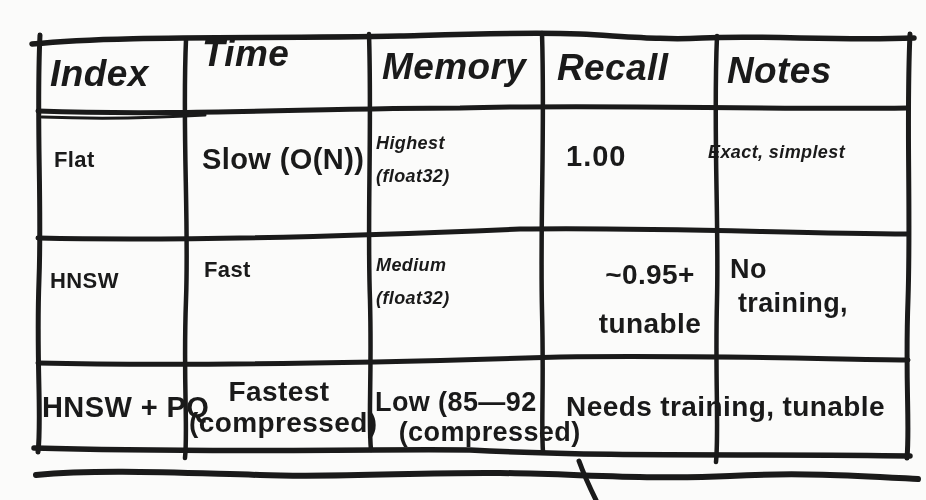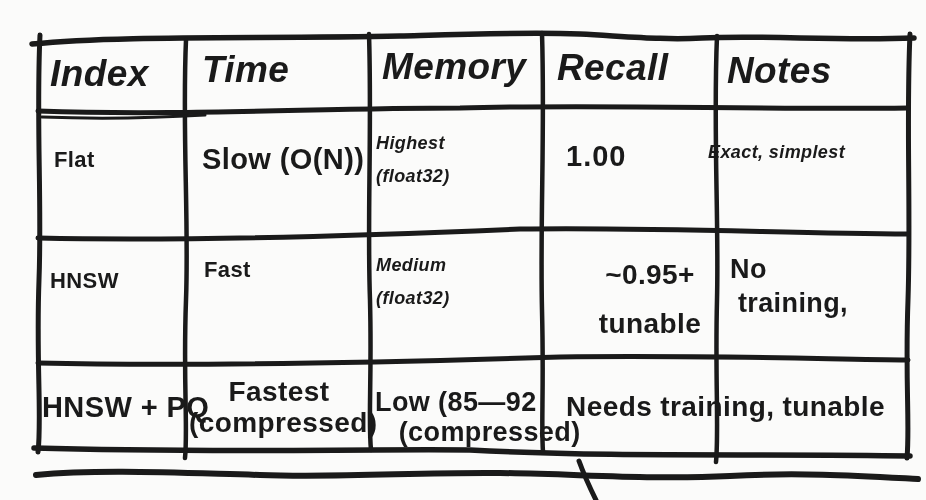--- a/index.html
+++ b/index.html
@@ -26,21 +26,21 @@
   .fs30  { font-size: 22px; }
   .fs29  { font-size: 29px; }
   .fs28  { font-size: 28px; }
   .fs27  { font-size: 27px; }
   .fs26  { font-size: 18px; font-style: italic; }
   .nowrap { white-space: nowrap; }
   .center { text-align: center; }
 
   
   .h-index  { left: 50px;  top: 52px; }
-  .h-time   { left: 202px; top: 48px; }
+  .h-time   { left: 202px; top: 32px; }
   .h-memory { left: 382px; top: 45px; }
   .h-recall { left: 557px; top: 46px; }
   .h-notes  { left: 727px; top: 49px; }
 
   .c-flat      { left: 54px;  top: 147px; }
   .c-slow      { left: 202px; top: 142px; }
   .c-highest   { left: 376px; top: 127px; line-height: 33px; }
   .c-100       { left: 566px; top: 139px; letter-spacing: 1px; }
   .c-exact     { left: 708px; top: 142px; }
 

